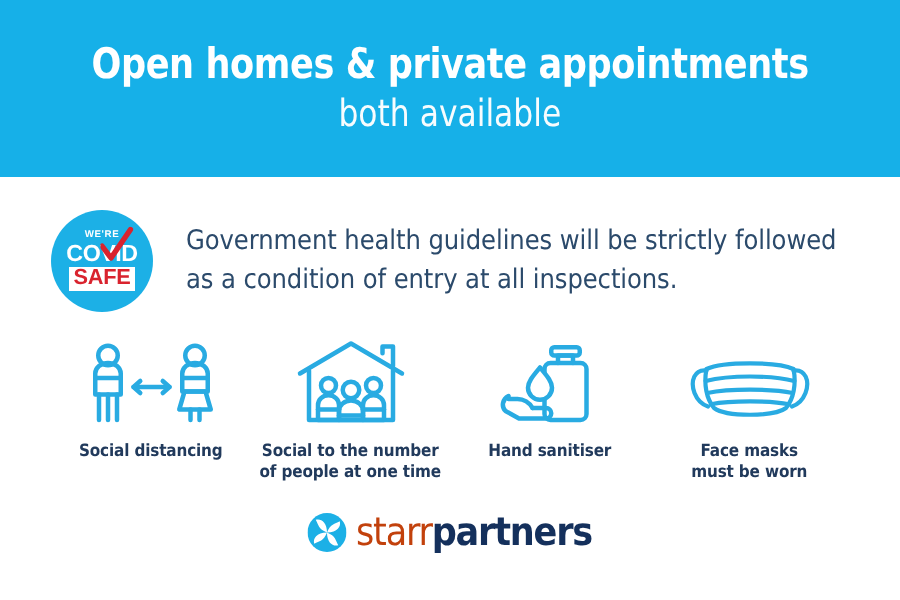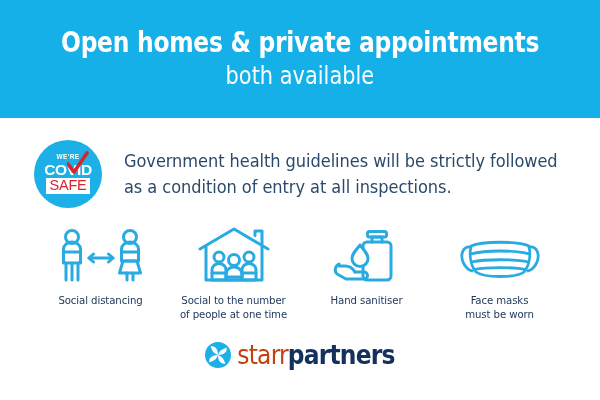--- a/index.html
+++ b/index.html
@@ -81,21 +81,21 @@
     font-size: 15.5px;
     font-weight: bold;
     letter-spacing: -0.3px;
     line-height: 1;
     font-family: "Liberation Sans", sans-serif;
   }
   .badge-safe {
     background: #ffffff;
     color: #d9232e;
     font-size: 14.5px;
-    font-weight: normal;
+    font-weight: bold;
     letter-spacing: -0.2px;
     line-height: 1.08;
     padding: 0 3px;
     margin-top: 1px;
     font-family: "Liberation Sans", sans-serif;
     text-align: center;
   }
   .badge-check {
     position: absolute;
     left: 33px;
@@ -131,21 +131,21 @@
   .feature-icon {
     height: 58px;
     display: flex;
     align-items: flex-end;
     justify-content: center;
   }
   .feature-label {
     margin-top: 10px;
     color: #213a5c;
     font-size: 11.3px;
-    font-weight: normal;
+    font-weight: bold;
     line-height: 1.25;
     text-align: center;
     font-family: "DejaVu Sans Condensed", "Liberation Sans", sans-serif;
     letter-spacing: -0.1px;
     white-space: pre-line;
   }
 
   
   .logo-row {
     display: flex;

